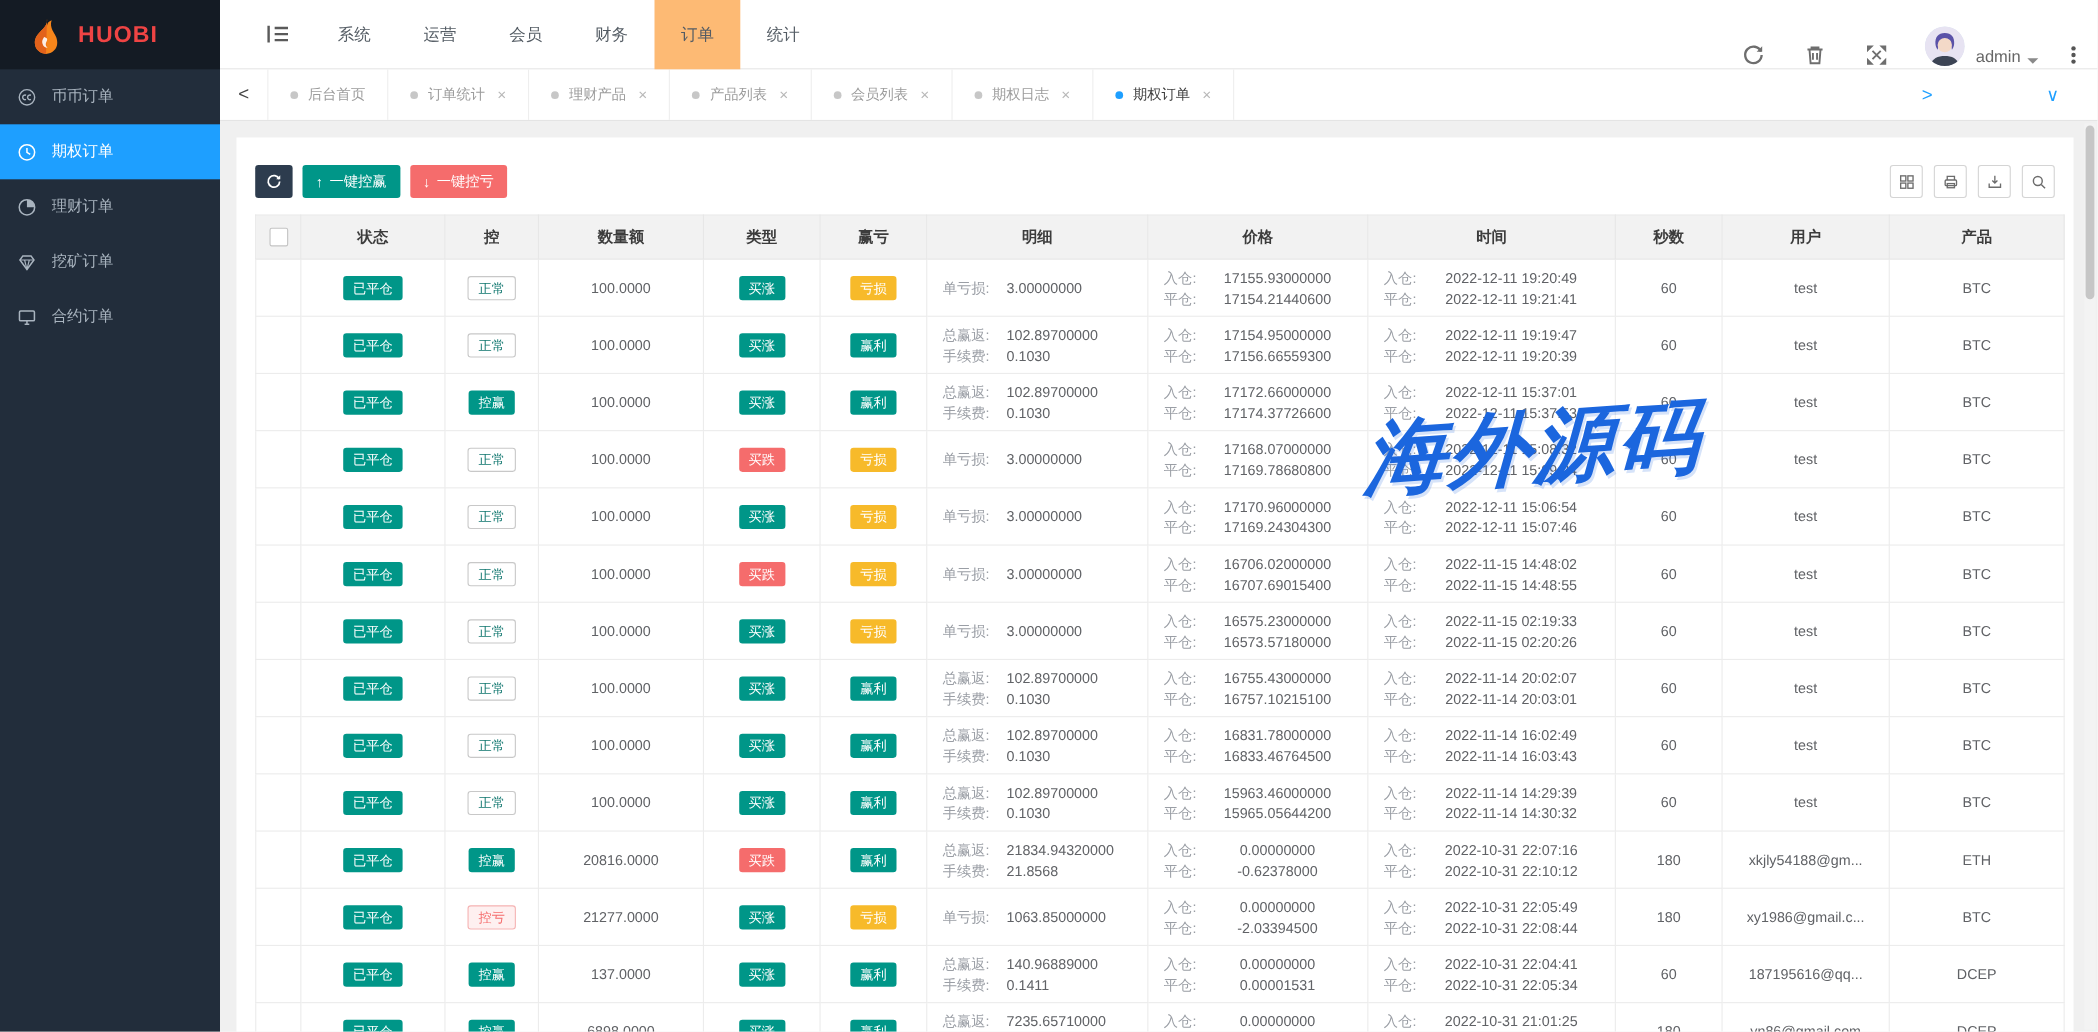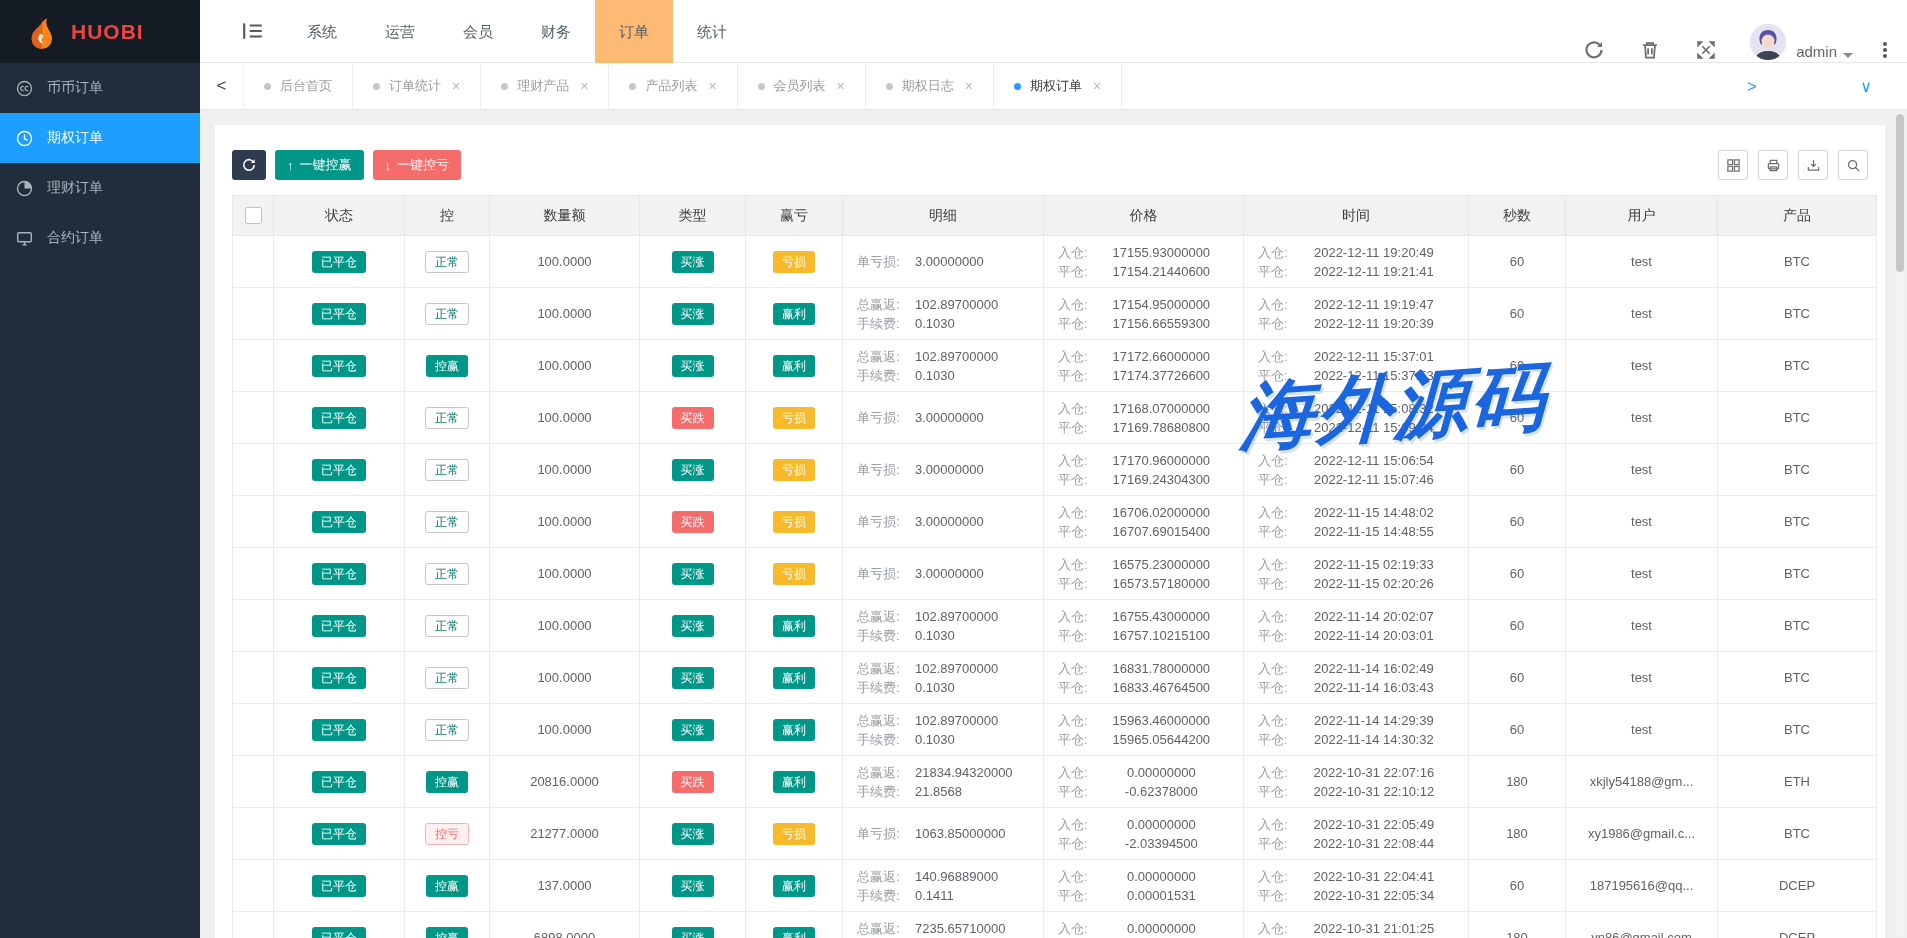--- a/index.html
+++ b/index.html
@@ -46,21 +46,21 @@
   .btn{height:30px;border:none;border-radius:3px;color:#fff;font-size:13px;display:flex;align-items:center;gap:6px;padding:0 12px;cursor:pointer;font-family:inherit}
   .btn-refresh{width:34px;justify-content:center;background:#2d3c4e;padding:0}
   .btn-win{background:#009688}
   .btn-lose{background:#f56c6c}
   .btn svg{width:14px;height:14px}
   .tool-icons{position:absolute;top:25px;right:17px;display:flex;gap:10px}
   .icon-btn{width:30px;height:30px;border:1px solid #d4d4d4;border-radius:3px;background:#fff;display:flex;align-items:center;justify-content:center;color:#6c6c6c;cursor:pointer}
   .icon-btn svg{width:15px;height:15px}
 
   table.grid{position:absolute;top:70px;left:17px;width:1644px;border-collapse:collapse;table-layout:fixed;font-size:13px}
-  .grid th{height:40px;background:#f2f2f2;border:1px solid #e7e7e7;color:#3c3c3c;font-weight:400;font-size:14px;text-align:center}
+  .grid th{height:40px;background:#f2f2f2;border:1px solid #e7e7e7;color:#3c3c3c;font-weight:700;font-size:14px;text-align:center}
   .grid td{height:51px;border:1px solid #ececec;text-align:center;color:#606266;padding:0;overflow:hidden;white-space:nowrap}
   .checkbox{display:inline-block;width:17px;height:17px;background:#fff;border:1px solid #c3c3c3;border-radius:2px;vertical-align:middle;cursor:pointer}
 
   .bdg{display:inline-block;padding:5px 9px;border-radius:3px;font-size:12px;color:#fff;line-height:1}
   .bdg-teal{background:#009688}
   .bdg-red{background:#f56c6c}
   .bdg-yellow{background:#f7ba2a}
   .bdg-outline{background:#fff;border:1px solid #c8c8c8;color:#0f766e;padding:4px 9px;cursor:pointer}
   .bdg-pink{background:#fef0f0;border:1px solid #f5b3b3;color:#f56c6c;padding:4px 9px;cursor:pointer}
 
@@ -115,20 +115,29 @@
         <span>期权订单</span>
       </div>
       <div class="side-item">
         <span style="display: inline-flex;">
           <svg viewBox="0 0 16 16">
             <circle cx="8" cy="8" r="6.6" fill="none" stroke="currentColor" stroke-width="1.3"></circle>
             <path d="M8 8V1.4A6.6 6.6 0 0 1 14.6 8z" fill="currentColor"></path>
           </svg>
         </span>
         <span>理财订单</span>
+      </div>
+      <div class="side-item">
+        <span style="display: inline-flex;">
+          <svg viewBox="0 0 16 16" fill="currentColor">
+            <path d="M4.5 2.5h7L14 6l-6 8-6-8 2.5-3.5z" fill="none" stroke="currentColor" stroke-width="1.3"></path>
+            <path d="M2 6h12M6 6l2 8 2-8" fill="none" stroke="currentColor" stroke-width="1"></path>
+          </svg>
+        </span>
+        <span>挖矿订单</span>
       </div>
       <div class="side-item">
         <span style="display: inline-flex;">
           <svg viewBox="0 0 16 16" fill="none" stroke="currentColor" stroke-width="1.3">
             <rect x="1.6" y="2.6" width="12.8" height="8.4" rx="1"></rect>
             <path d="M6 14h4M8 11v3"></path>
           </svg>
         </span>
         <span>合约订单</span>
       </div>

